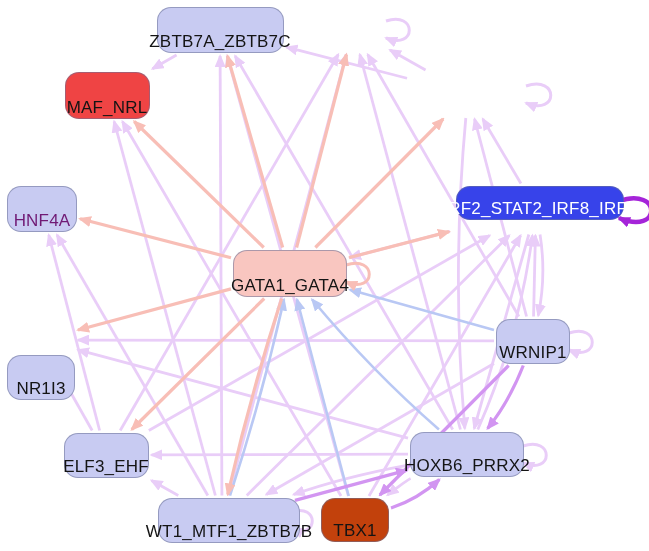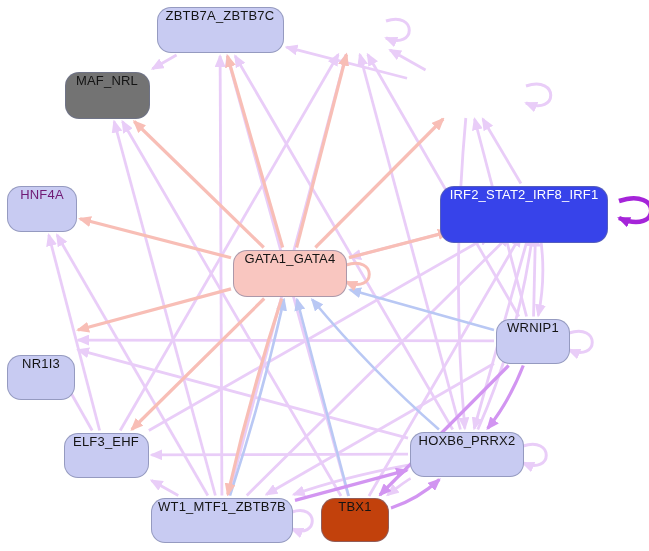--- a/index.html
+++ b/index.html
@@ -2,22 +2,22 @@
 <html><head>
 <meta charset="utf-8">
 <style>
   html,body { margin:0; padding:0; background:#ffffff; }
   #graph {
     position:relative; width:649px; height:551px; background:#ffffff;
     overflow:hidden; font-family:"Liberation Sans", sans-serif;
   }
   #edge-layer { position:absolute; left:0; top:0; width:649px; height:551px; }
   .node {
-    position:absolute; display:flex; align-items:flex-start; justify-content:center;
-    border-radius:14px; font-size:13px; color:#141414; box-sizing:border-box;
+    position:absolute; display:flex; align-items:flex-end; justify-content:center;
+    border-radius:14px; font-size:17px; color:#141414; box-sizing:border-box;
     border:1px solid rgba(108,114,152,0.55); text-align:center;
     letter-spacing:0.2px; white-space:nowrap; cursor:pointer; user-select:none;
   }
   .edge { fill:none; }
 </style>
 </head>
 <body>
 
 <div id="graph">
   <svg id="edge-layer" width="649" height="551" viewBox="0 0 649 551" xmlns="http://www.w3.org/2000/svg">
@@ -93,43 +93,43 @@
       <path d="M346,265 C377,254.5 377,294.5 346,282" class="edge" stroke="#f8beb6" stroke-width="3" marker-end="url(#arrow-pink)"></path>
       <path d="M569,333 C600,322.5 600,362.5 569,350" class="edge" stroke="#e9cdf8" stroke-width="3" marker-end="url(#arrow-lavender)"></path>
       <path d="M523,446 C554,435.5 554,475.5 523,463" class="edge" stroke="#e9cdf8" stroke-width="3" marker-end="url(#arrow-lavender)"></path>
       <path d="M292,512 C319,502.9 319,539.7 292,529" class="edge" stroke="#e9cdf8" stroke-width="3" marker-end="url(#arrow-lavender)"></path>
       <path d="M619,201 C662,186.3 662,235.9 619,218" class="edge" stroke="#a524d9" stroke-width="4.5" marker-end="url(#arrow-magenta)"></path>
     </svg>
 
 <div class="node" style="left: 156.5px; top: 7px; width: 127px; height: 46px; background: rgb(200, 203, 242); color: rgb(20, 20, 20);">
       <span>ZBTB7A_ZBTB7C</span>
     </div>
-    <div class="node" style="left: 64.5px; top: 71.5px; width: 85px; height: 47px; background: #737373; color: rgb(20, 20, 20);">
+    <div class="node" style="left: 64.5px; top: 71.5px; width: 85px; height: 47px; background: #ef4444; color: rgb(20, 20, 20);">
       <span>MAF_NRL</span>
     </div>
     <div class="node" style="left: 7px; top: 186px; width: 70px; height: 46px; background: rgb(200, 203, 242); color: #701a75;">
       <span>HNF4A</span>
     </div>
-    <div class="node" style="left: 440px; top: 185.5px; width: 168px; height: 57px; background: rgb(55, 67, 234); color: rgb(255, 255, 255);">
+    <div class="node" style="left: 456px; top: 185.5px; width: 168px; height: 34px; background: rgb(55, 67, 234); color: rgb(255, 255, 255);">
       <span>IRF2_STAT2_IRF8_IRF1</span>
     </div>
     <div class="node" style="left: 233px; top: 249.5px; width: 114px; height: 47px; background: rgb(249, 198, 192); color: rgb(20, 20, 20);">
       <span>GATA1_GATA4</span>
     </div>
     <div class="node" style="left: 7px; top: 317.5px; width: 68px; height: 45px; background: rgb(200, 203, 242); color: rgb(20, 20, 20); margin-top: 37px;">
       <span>NR1I3</span>
     </div>
     <div class="node" style="left: 496px; top: 318.5px; width: 74px; height: 45px; background: rgb(200, 203, 242); color: rgb(20, 20, 20);">
       <span>WRNIP1</span>
     </div>
     <div class="node" style="left: 63.5px; top: 432.5px; width: 85px; height: 45px; background: rgb(200, 203, 242); color: rgb(20, 20, 20);">
       <span>ELF3_EHF</span>
     </div>
     <div class="node" style="left: 410px; top: 431.5px; width: 114px; height: 45px; background: rgb(200, 203, 242); color: rgb(20, 20, 20);">
       <span>HOXB6_PRRX2</span>
     </div>
-    <div class="node" style="left: 151px; top: 497.5px; width: 142px; height: 45px; background: rgb(200, 203, 242); color: rgb(20, 20, 20);">
+    <div class="node" style="left: 158px; top: 497.5px; width: 142px; height: 45px; background: rgb(200, 203, 242); color: rgb(20, 20, 20);">
       <span>WT1_MTF1_ZBTB7B</span>
     </div>
     <div class="node" style="left: 321px; top: 498px; width: 68px; height: 44px; background: #c2410c; color: rgb(20, 20, 20);">
       <span>TBX1</span>
     </div>
   </div>
 
 </body></html>

